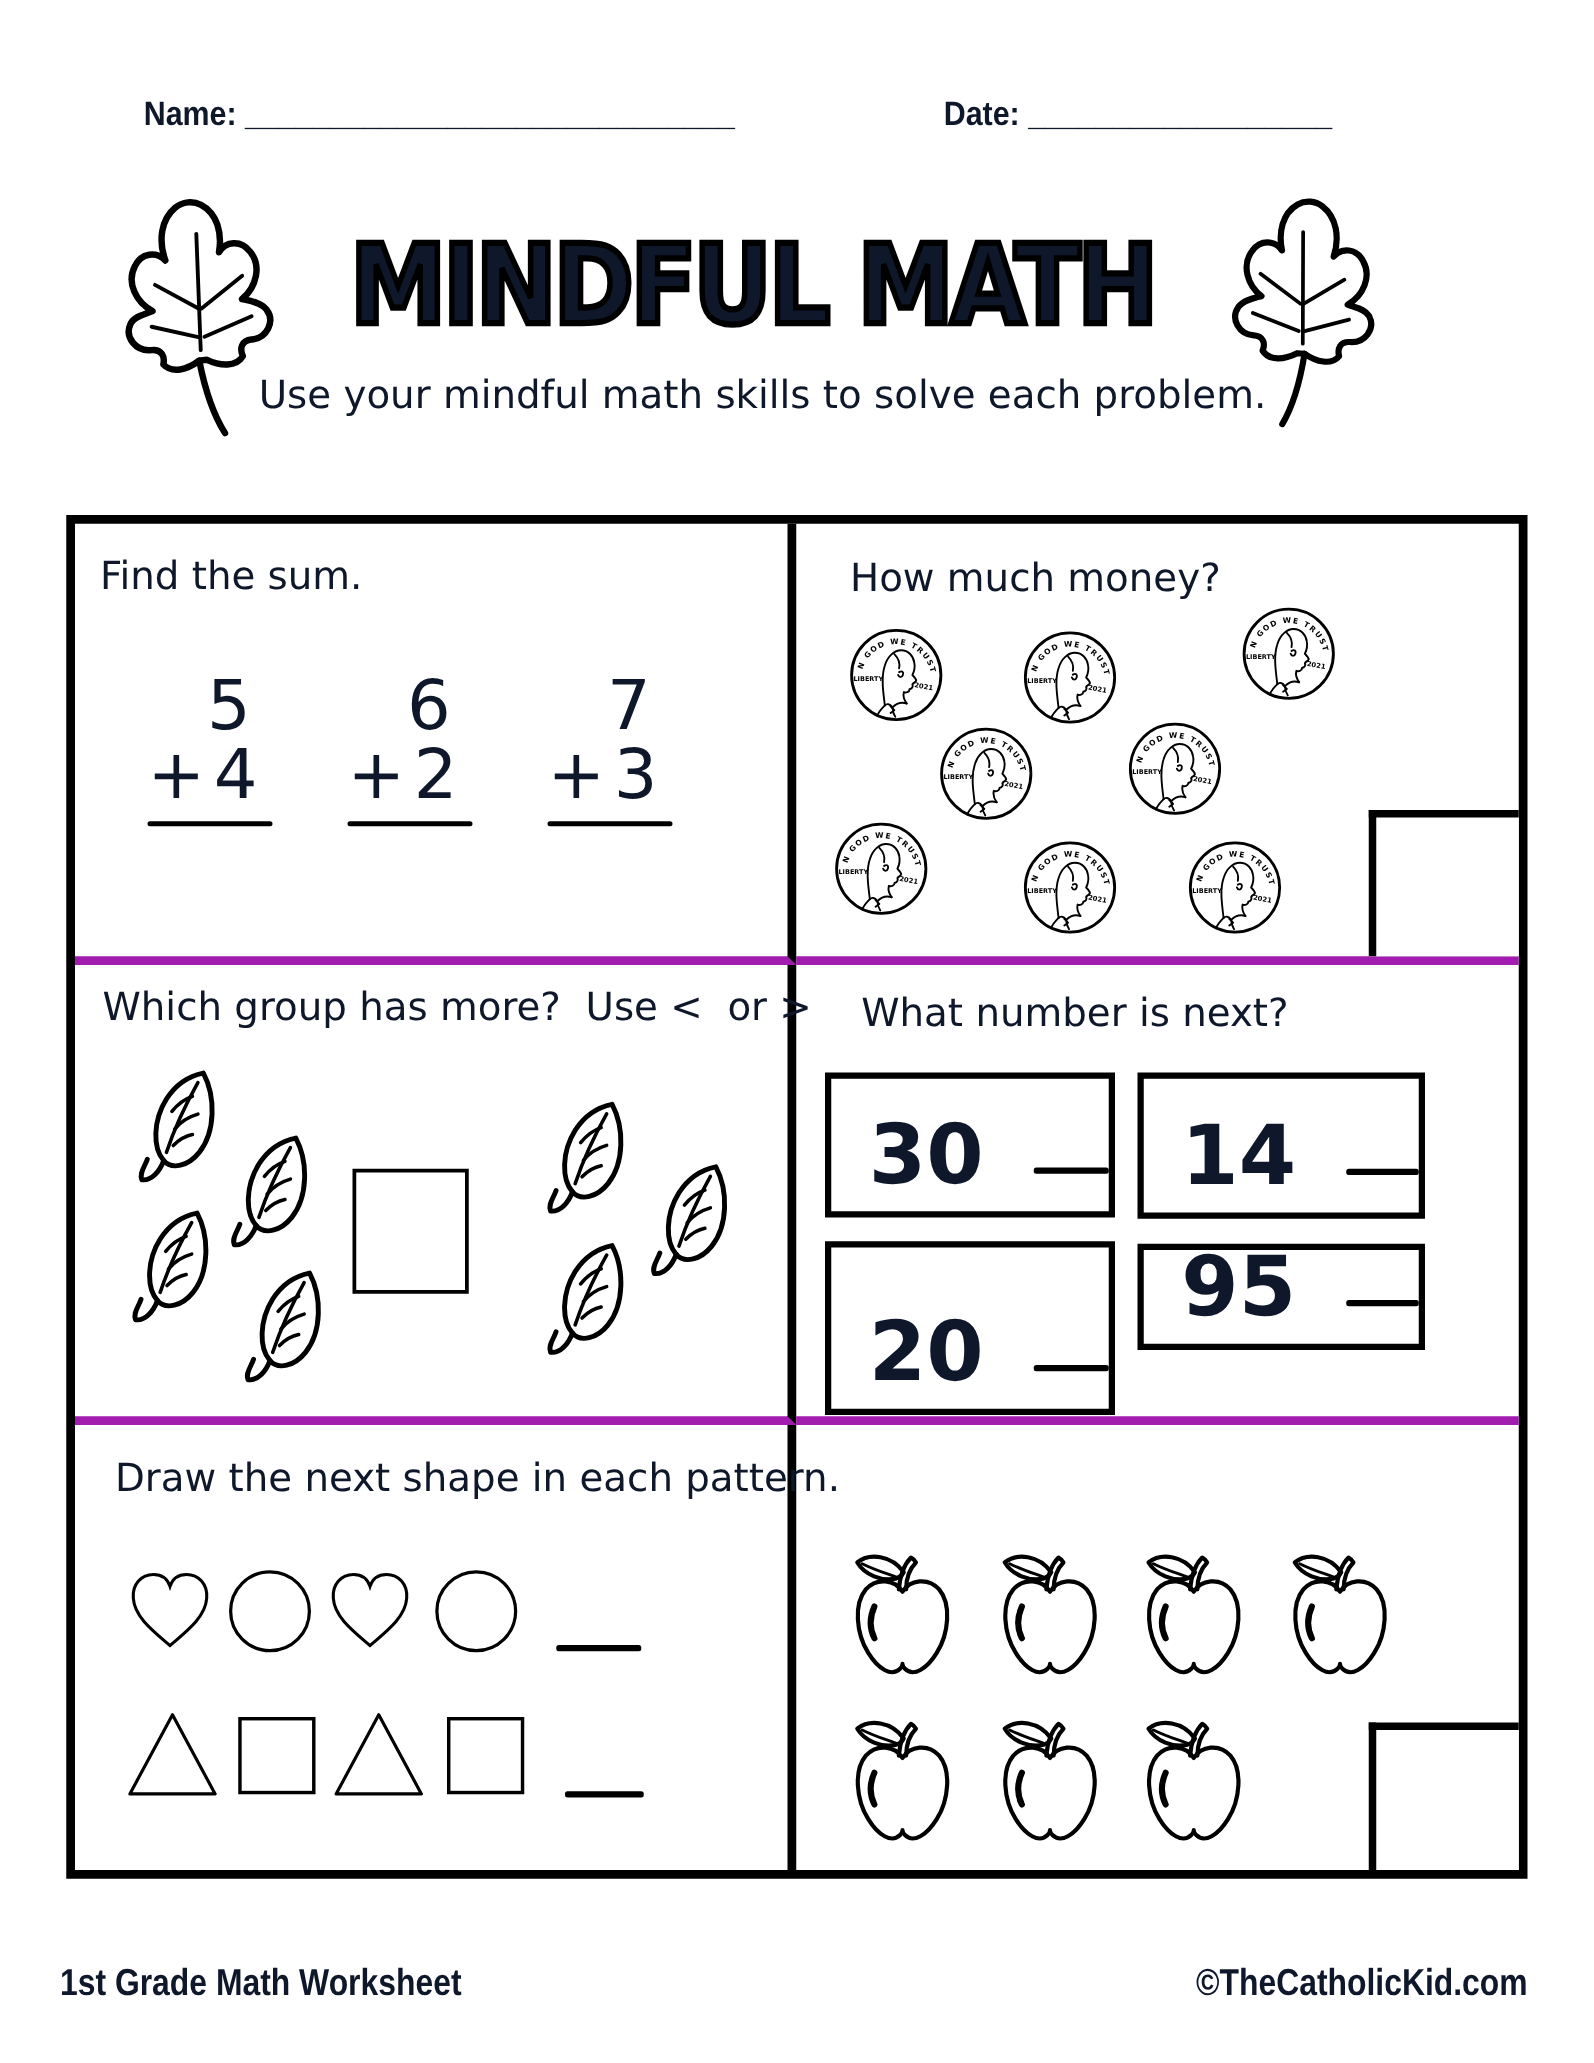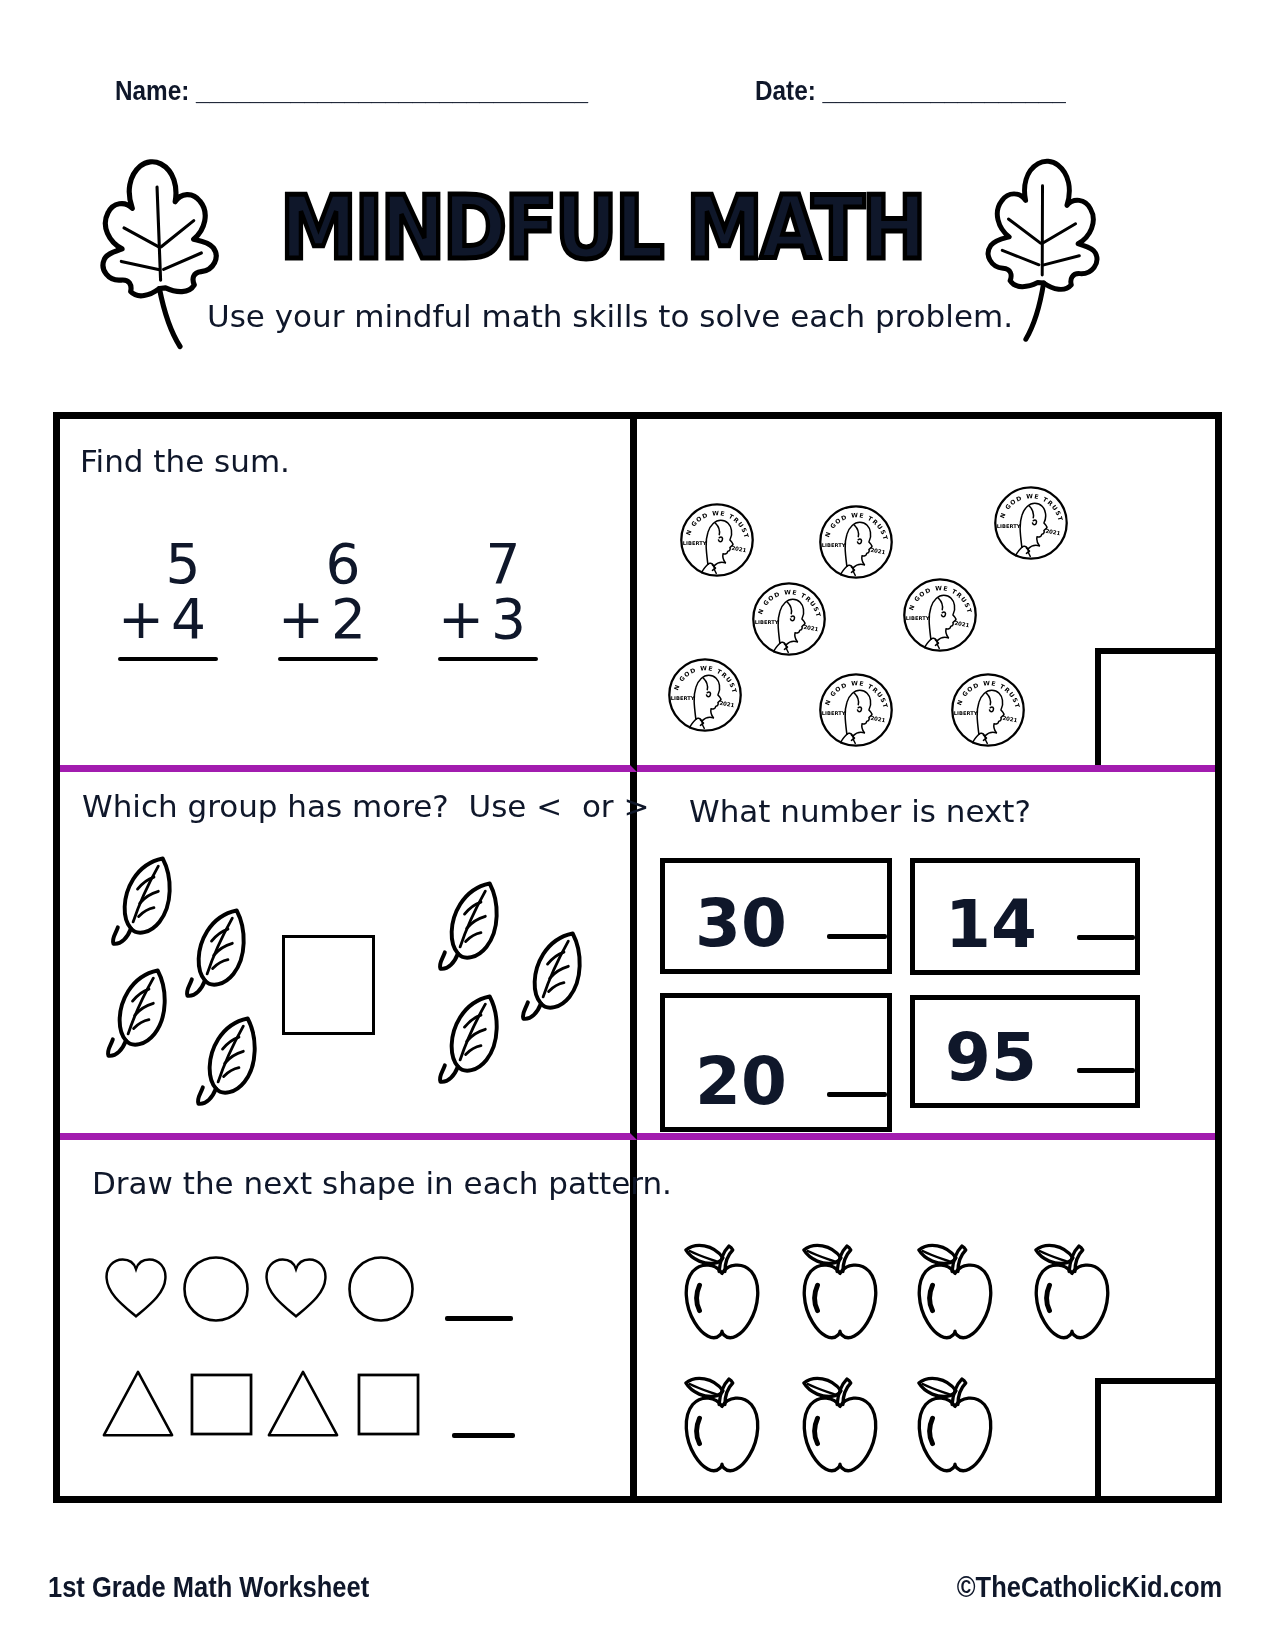--- a/index.html
+++ b/index.html
@@ -186,20 +186,21 @@
         <div class="sum-top">7</div>
         <div class="sum-row">
             <span>+</span>
             <span style="padding-right:12px">3</span>
           </div>
         <div class="sum-line"></div>
       </div>
     </div>
 
     <div class="cell b-b">
+      <div class="cell-title" style="left:43px;top:26px;">How much money?</div>
 
       <svg class="icon" style="left:42px;top:83px;width:76px;height:76px;">
           <use href="#penny"></use>
         </svg>
       <svg class="icon" style="left:181px;top:85px;width:76px;height:76px;">
           <use href="#penny"></use>
         </svg>
       <svg class="icon" style="left:356px;top:66px;width:76px;height:76px;">
           <use href="#penny"></use>
         </svg>
@@ -259,21 +260,21 @@
         <span class="num-blank"></span>
       </div>
       <div class="num-box" style="left:273px;top:86px;width:230px;height:117px;">
         <span class="num">14</span>
         <span class="num-blank"></span>
       </div>
       <div class="num-box" style="left:23px;top:221px;width:232px;height:139px;">
         <span class="num">20</span>
         <span class="num-blank"></span>
       </div>
-      <div class="num-box" style="left:273px;top:223px;width:230px;height:113px;">
+      <div class="num-box" style="left:273px;top:223px;width:230px;height:85px;">
         <span class="num">95</span>
         <span class="num-blank"></span>
       </div>
     </div>
 
     <div class="cell b-r">
       <div class="cell-title" style="left:32px;top:25px;">Draw the next shape in each pattern.</div>
 
       <svg class="icon" style="left:40px;top:112px;width:72px;height:72px;">
           <use href="#shape-heart"></use>

